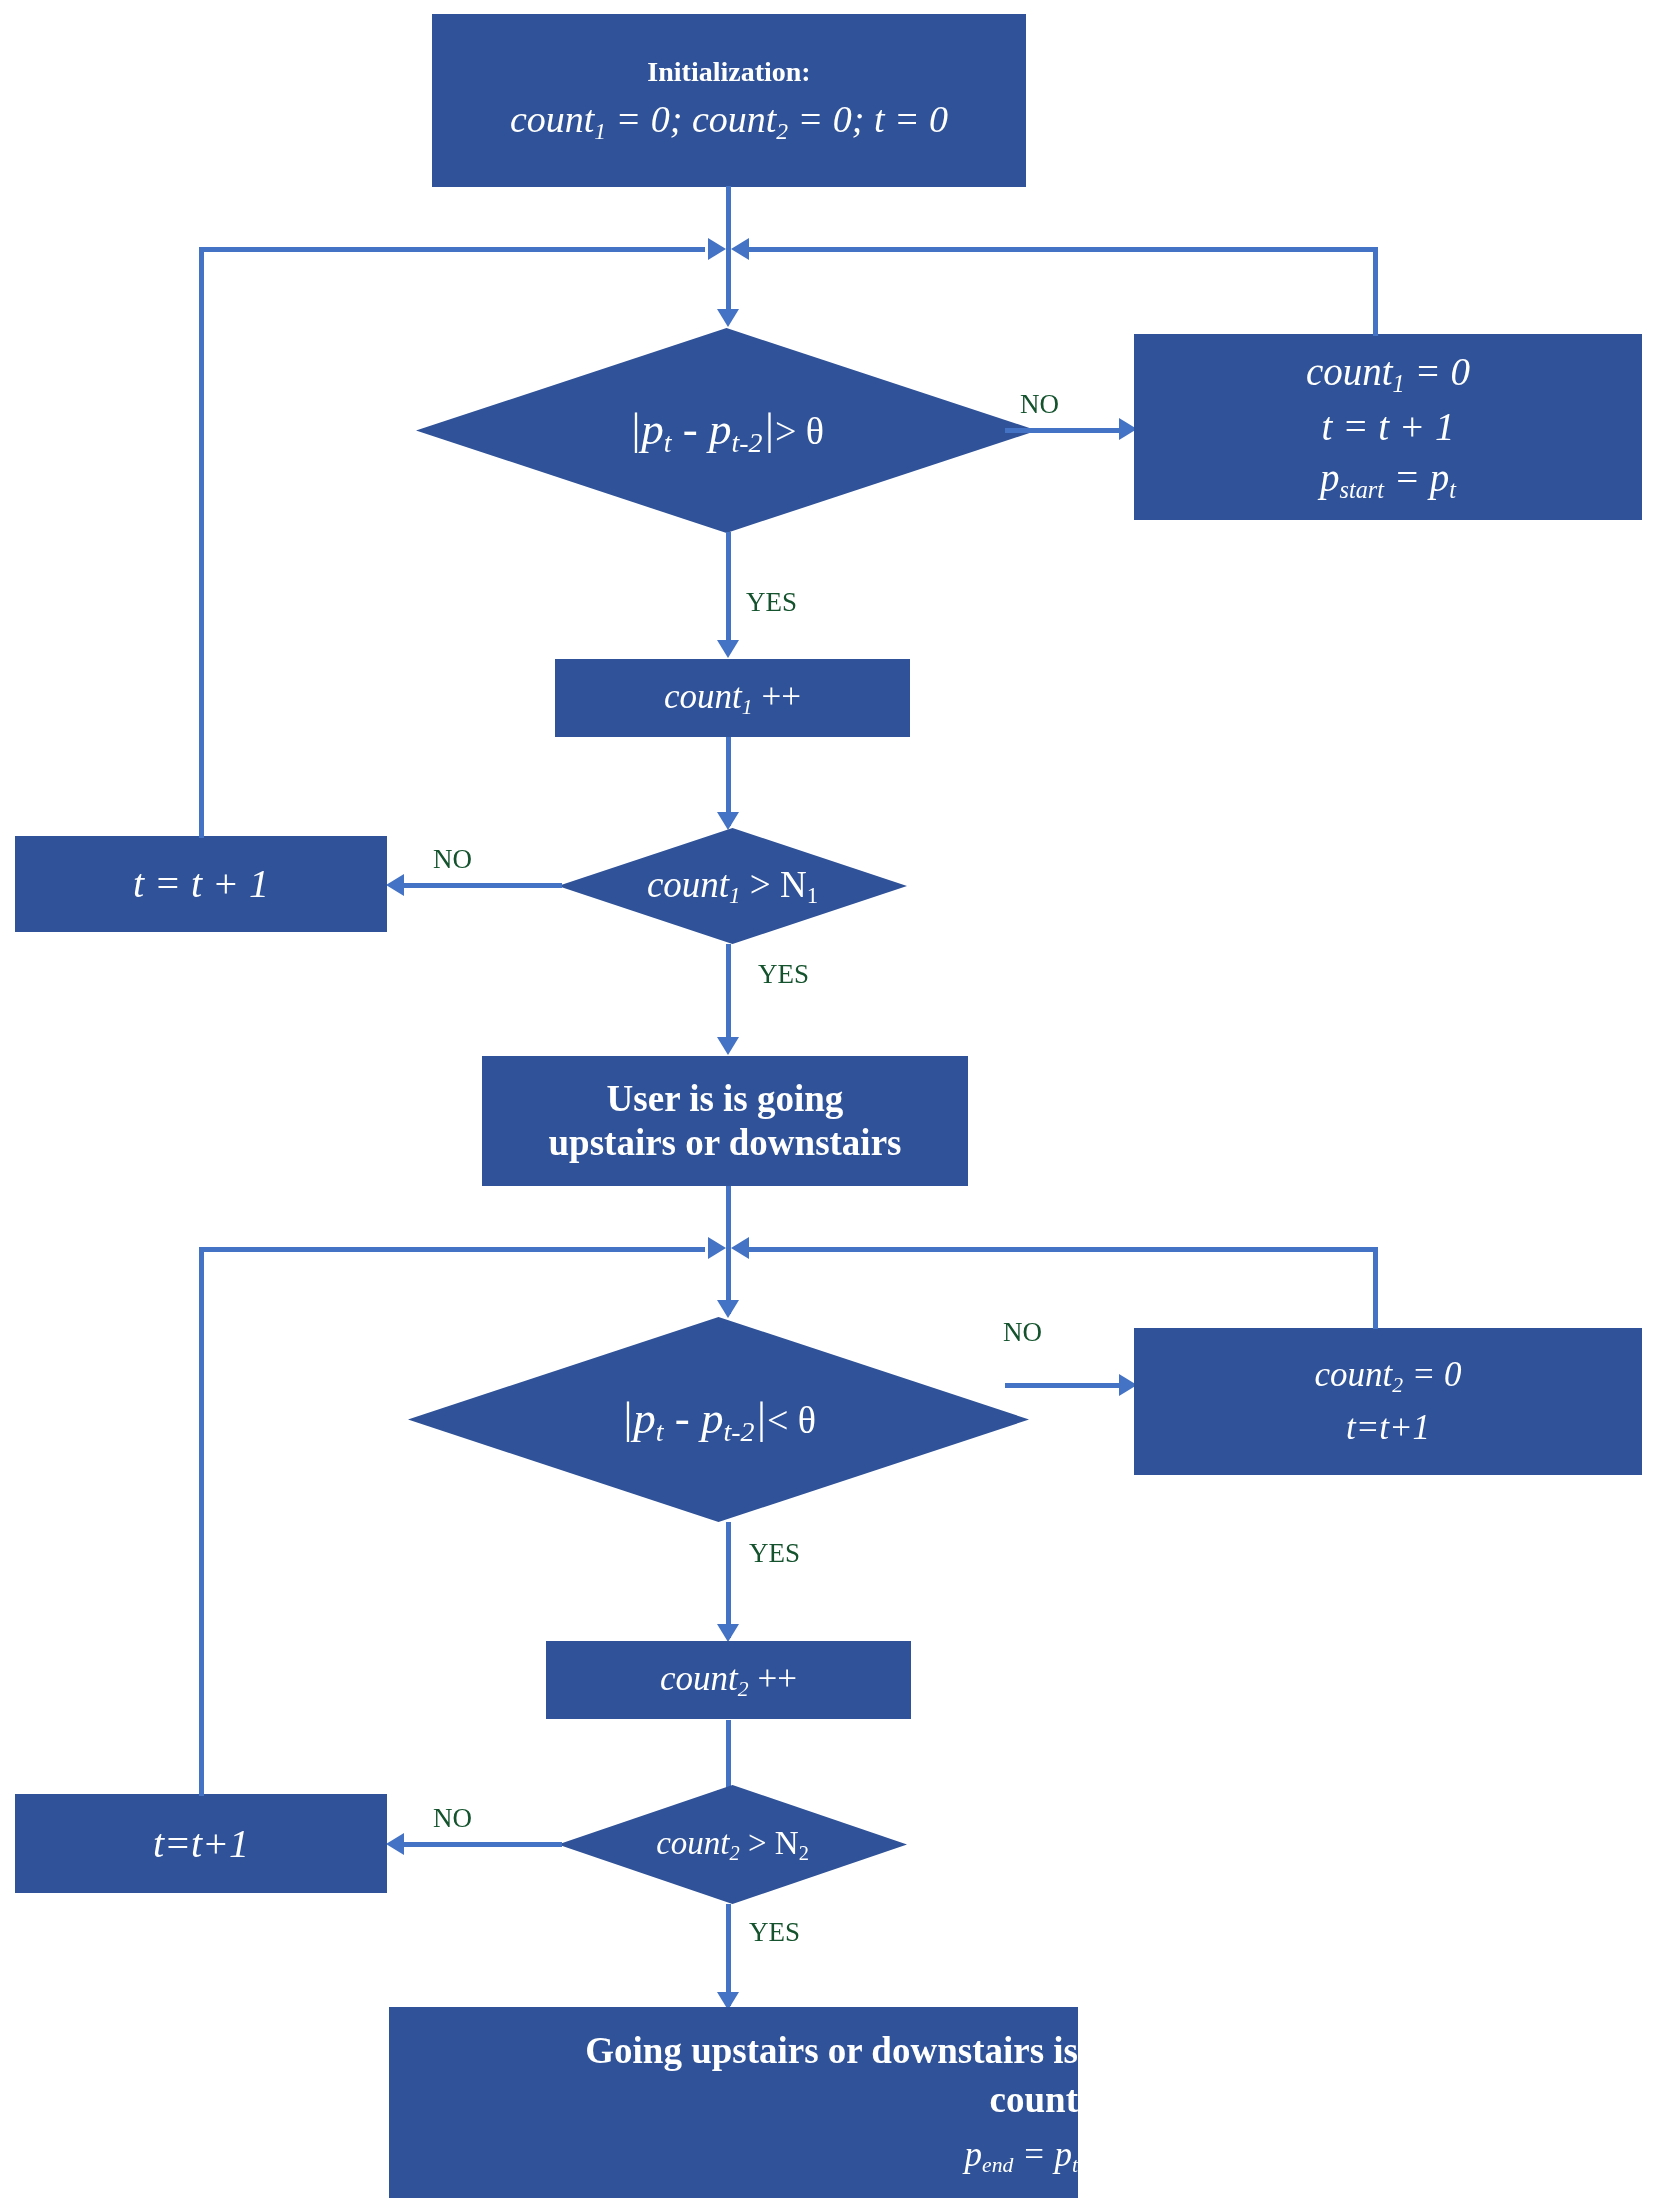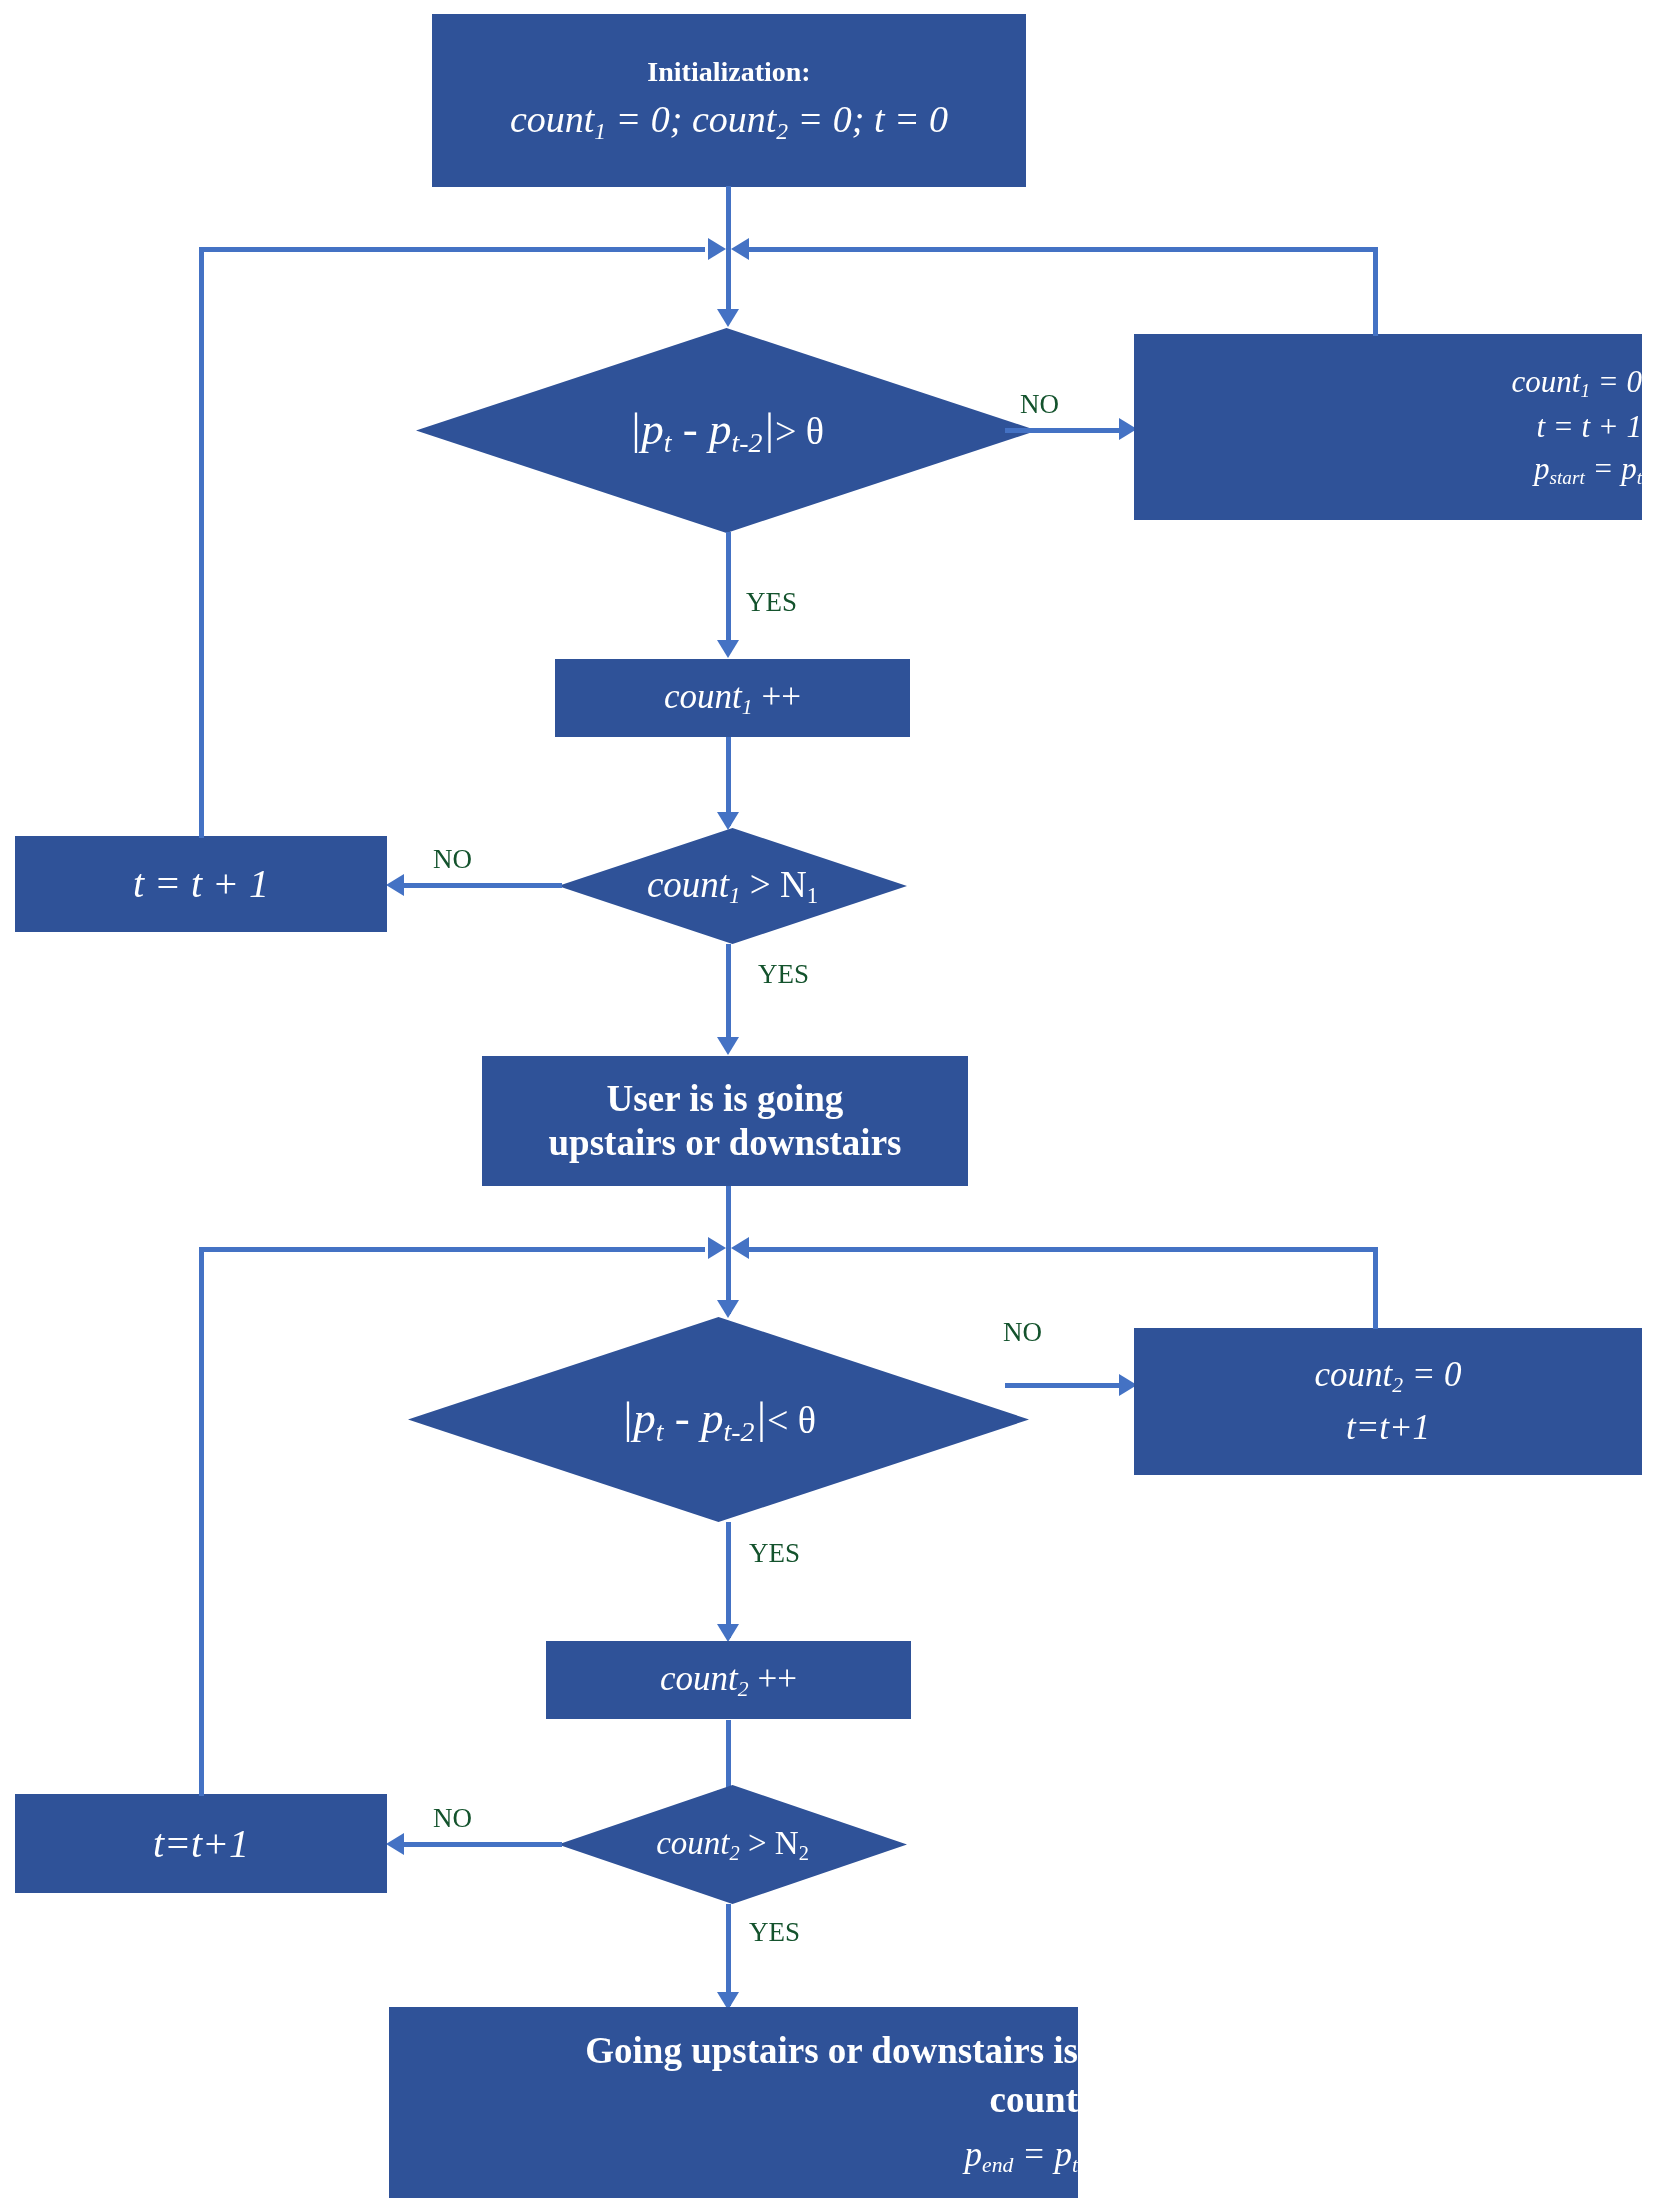--- a/index.html
+++ b/index.html
@@ -72,21 +72,21 @@
   <div class="diamond" style="left:416px;top:328px;width:621px;height:205px;">
     <span class="dlabel ital" style="font-size:45px;">
       <span>|</span><span>p</span><sub>t</sub><span> - </span><span>p</span><sub>t-2</sub><span>|</span><span class="up" style="font-style:normal;font-size:38px;">&gt; θ</span>
     </span>
   </div>
 
   <div class="hline" style="left:1005px;top:428px;width:116px;"></div>
   <div class="arrow-r" style="left:1119px;top:418px;"></div>
   <div class="edge-label" style="left:1020px;top:389px;">NO</div>
 
-  <div class="box" style="left:1134px;top:334px;width:508px;height:186px;font-size:31px;align-items:flex-end;">
+  <div class="box" style="left:1134px;top:334px;width:508px;height:186px;font-size:39px;">
     <div class="ital" style="margin:2.7px 0;">
       <span>count</span><sub>1</sub><span> = 0</span>
     </div>
     <div class="ital" style="margin:2.7px 0;">t = t + 1</div>
     <div class="ital" style="margin:2.7px 0;">
       <span>p</span><sub>start</sub><span> = </span><span>p</span><sub>t</sub>
     </div>
   </div>
 
   <div class="vline" style="left:1373px;top:247px;height:89px;"></div>

